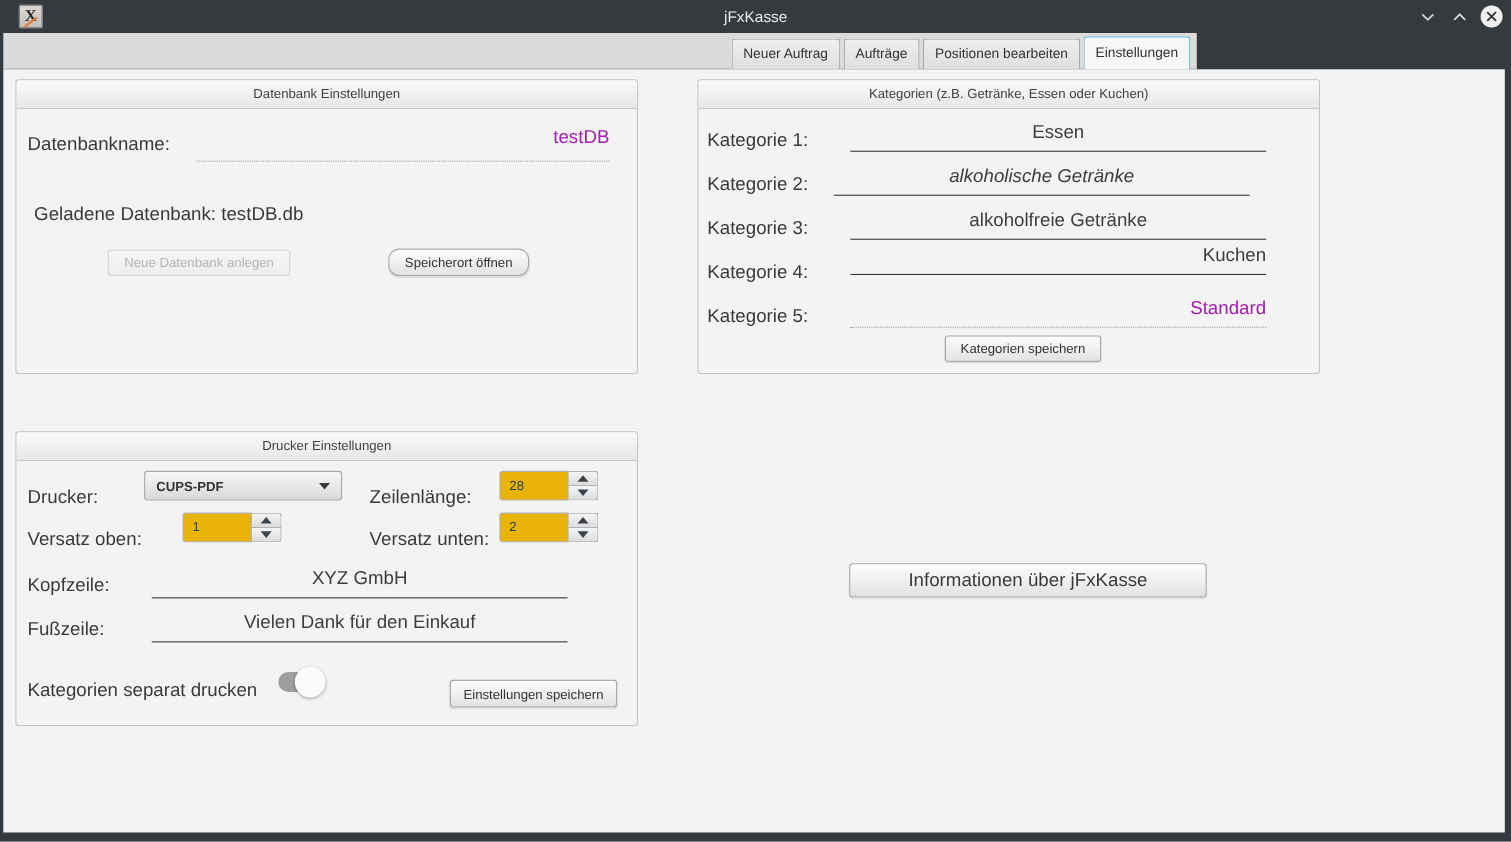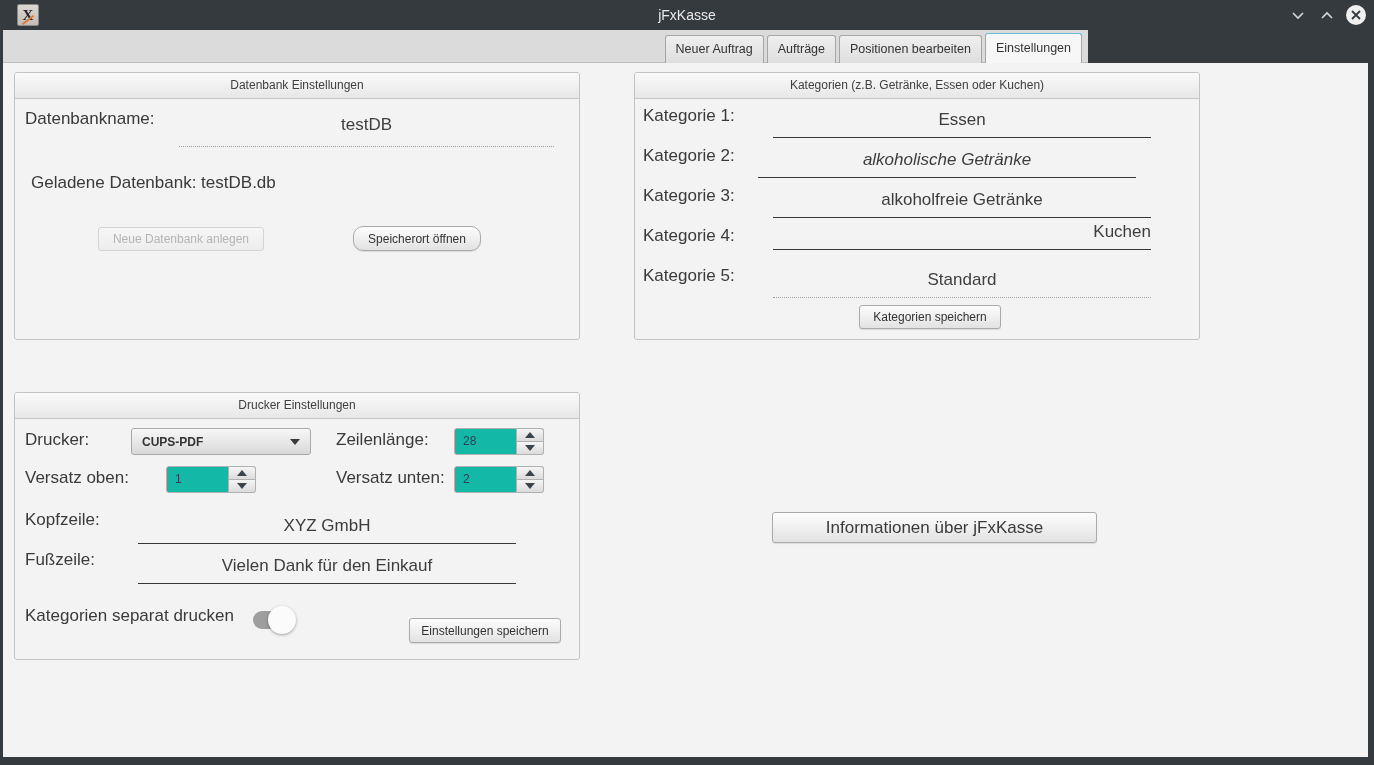--- a/index.html
+++ b/index.html
@@ -34,43 +34,43 @@
 
   
   .content { position:absolute; left:3px; top:63px; width:1365px; height:694px; background:#f3f3f3; }
 
   
   .panel { position:absolute; border:1px solid #c3c3c3; border-radius:3px; background:#f3f3f3; }
   .panel-header { height:26px; background:linear-gradient(#fafafa,#e7e7e7); border-bottom:1px solid #c6c6c6;
                   border-radius:2px 2px 0 0; text-align:center; line-height:25px; font-size:12px; color:#3f3f3f; }
   .panel-body { position:relative; width:100%; height:calc(100% - 27px); }
 
-  .form-label { position:absolute; font-size:17px; color:#3a3a3a; white-space:nowrap; }
+  .form-label { position:absolute; font-size:17px; color:#3a3a3a; white-space:nowrap;margin-top:12px; }
 
   .uline-field { position:absolute; text-align:center; font-size:17px; color:#3d3d3d;
                  border-bottom:1px solid #383838; cursor:text; }
-  .uline-field.placeholder { color:#404040; border-bottom:1px dotted #9f9f9f; }
+  .uline-field.placeholder { color:#a21caf; border-bottom:1px dotted #9f9f9f;text-align:right; }
 
   .btn { position:absolute; background:linear-gradient(#fdfdfd,#e2e2e2); border:1px solid #aaaaaa;
          border-radius:3px; font-size:12px; color:#333; text-align:center;
          box-shadow:0 1px 1px rgba(0,0,0,0.10); display:flex; align-items:center; justify-content:center;
          white-space:nowrap; cursor:default; }
   .btn.disabled { background:linear-gradient(#f6f6f6,#ededed); border-color:#d4d4d4; color:#b4b4b4; box-shadow:none; }
   .btn.big { font-size:17px; color:#3a3a3a; }
 
   
   .combo { position:absolute; background:linear-gradient(#f7f7f7,#d9d9d9); border:1px solid #a8a8a8;
            border-radius:3px; display:flex; align-items:center; font-size:12px; font-weight:700; color:#333;
            padding:0 10px; cursor:default; }
   .combo .arrow-down { margin-left:auto; width:0; height:0; border-left:5px solid transparent;
            border-right:5px solid transparent; border-top:6px solid #3a3a3a; }
 
   
   .spinner { position:absolute; display:flex; height:27px; }
-  .spinner .sp-field { width:63px; height:27px; background:#14b8a6; border:1px solid #b0b0b0;
+  .spinner .sp-field { width:63px; height:27px; background:#eab308; border:1px solid #b0b0b0;
            border-radius:3px 0 0 3px; font-size:12px; color:#2b4257; padding:0 8px; line-height:25px; }
   .spinner .sp-btns { width:27px; height:27px; display:flex; flex-direction:column; }
   .spinner .sp-btn { flex:1; background:linear-gradient(#f5f5f5,#dcdcdc); border:1px solid #b0b0b0;
            border-left:none; display:flex; align-items:center; justify-content:center; }
   .spinner .sp-btn.up { border-radius:0 3px 0 0; border-bottom:none; }
   .spinner .sp-btn.down { border-radius:0 0 3px 0; }
   .tri-up { width:0; height:0; border-left:5px solid transparent; border-right:5px solid transparent;
             border-bottom:6px solid #3b434c; }
   .tri-down { width:0; height:0; border-left:5px solid transparent; border-right:5px solid transparent;
             border-top:6px solid #3b434c; }

